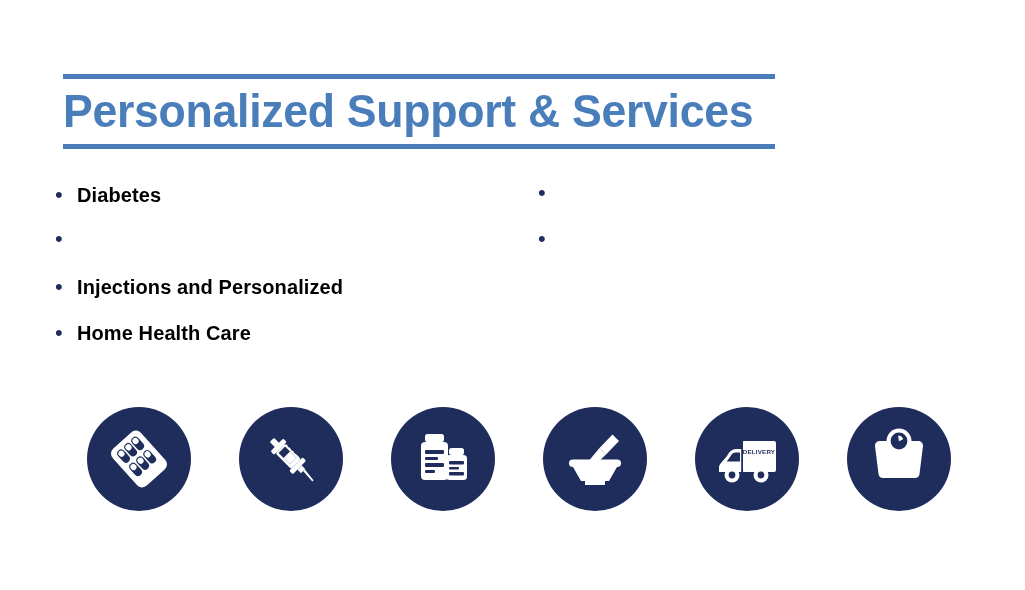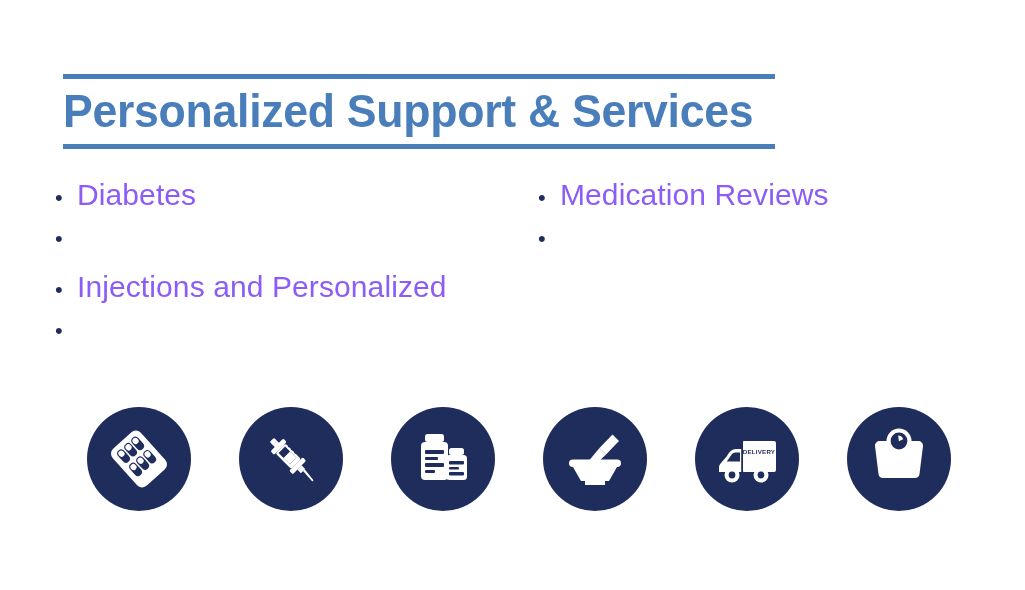--- a/index.html
+++ b/index.html
@@ -74,25 +74,26 @@
   }
   .bullet-dot {
     flex: 0 0 auto;
     width: 22px;
     font-size: 22px;
     line-height: 30px;
     color: #1f2d5c;
   }
   .bullet-label {
     font-family: "Liberation Sans", sans-serif;
-    font-size: 30px;
+    font-size: 20px;
     line-height: 34px;
-    color: #8b5cf6;
+    color: #000000;
     white-space: nowrap;
     letter-spacing: 0.1px;
+    font-weight: bold;
   }
 
   
   .icon-row {
     position: absolute;
     left: 0;
     top: 407px;
     width: 1025px;
     height: 110px;
   }
@@ -129,27 +130,27 @@
       </div>
       <div class="bullet-row">
         <span class="bullet-dot">•</span>
       </div>
       <div class="bullet-row">
         <span class="bullet-dot">•</span>
         <span class="bullet-label">Injections and Personalized</span>
       </div>
       <div class="bullet-row">
         <span class="bullet-dot">•</span>
+        <span class="bullet-label">Home Health Care</span>
       </div>
     </div>
 
     <div class="col col-right">
       <div class="bullet-row">
         <span class="bullet-dot">•</span>
-        <span class="bullet-label">Medication Reviews</span>
       </div>
       <div class="bullet-row">
         <span class="bullet-dot">•</span>
       </div>
     </div>
 
   </div>
 
   <div class="icon-row">
 

